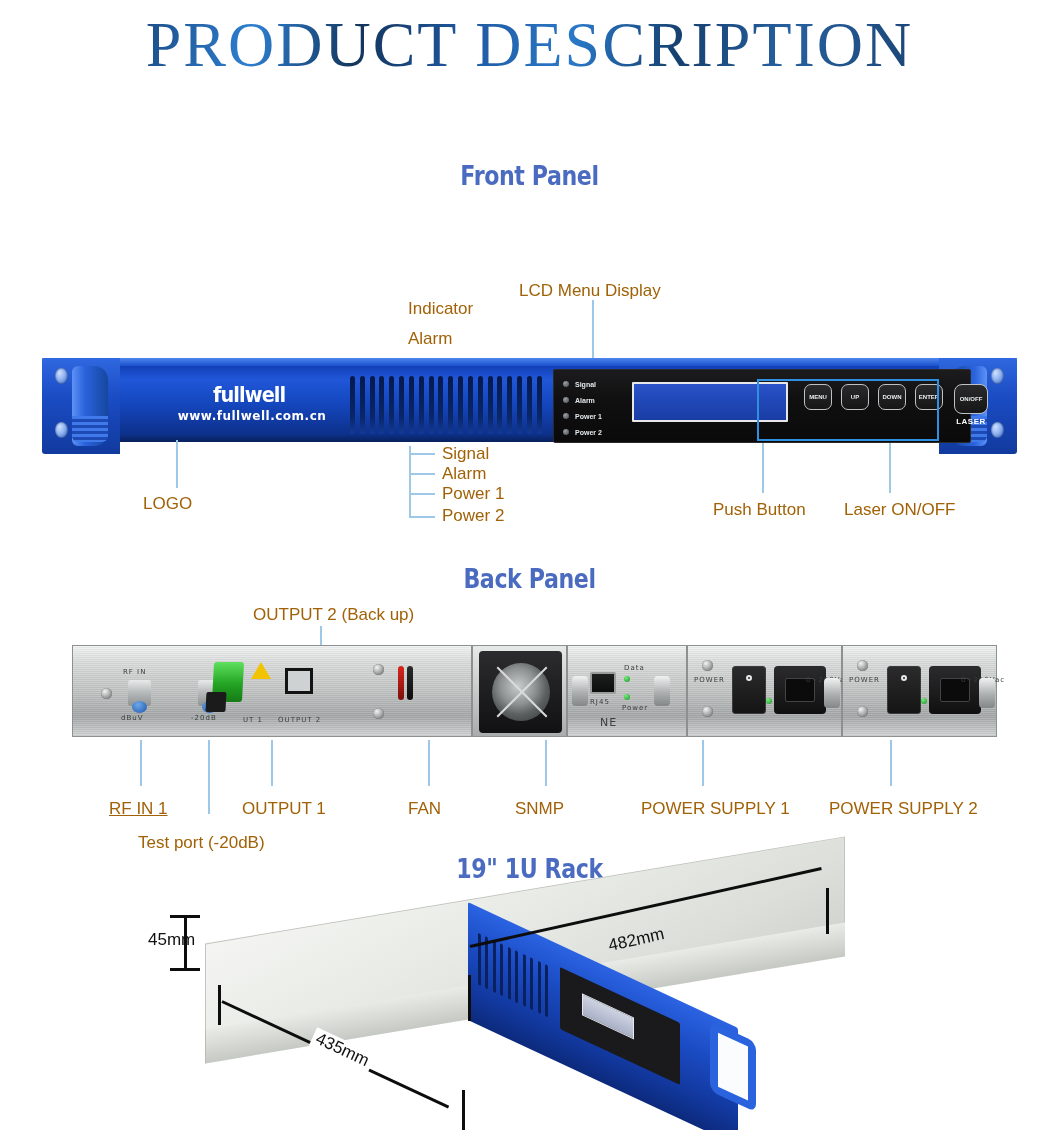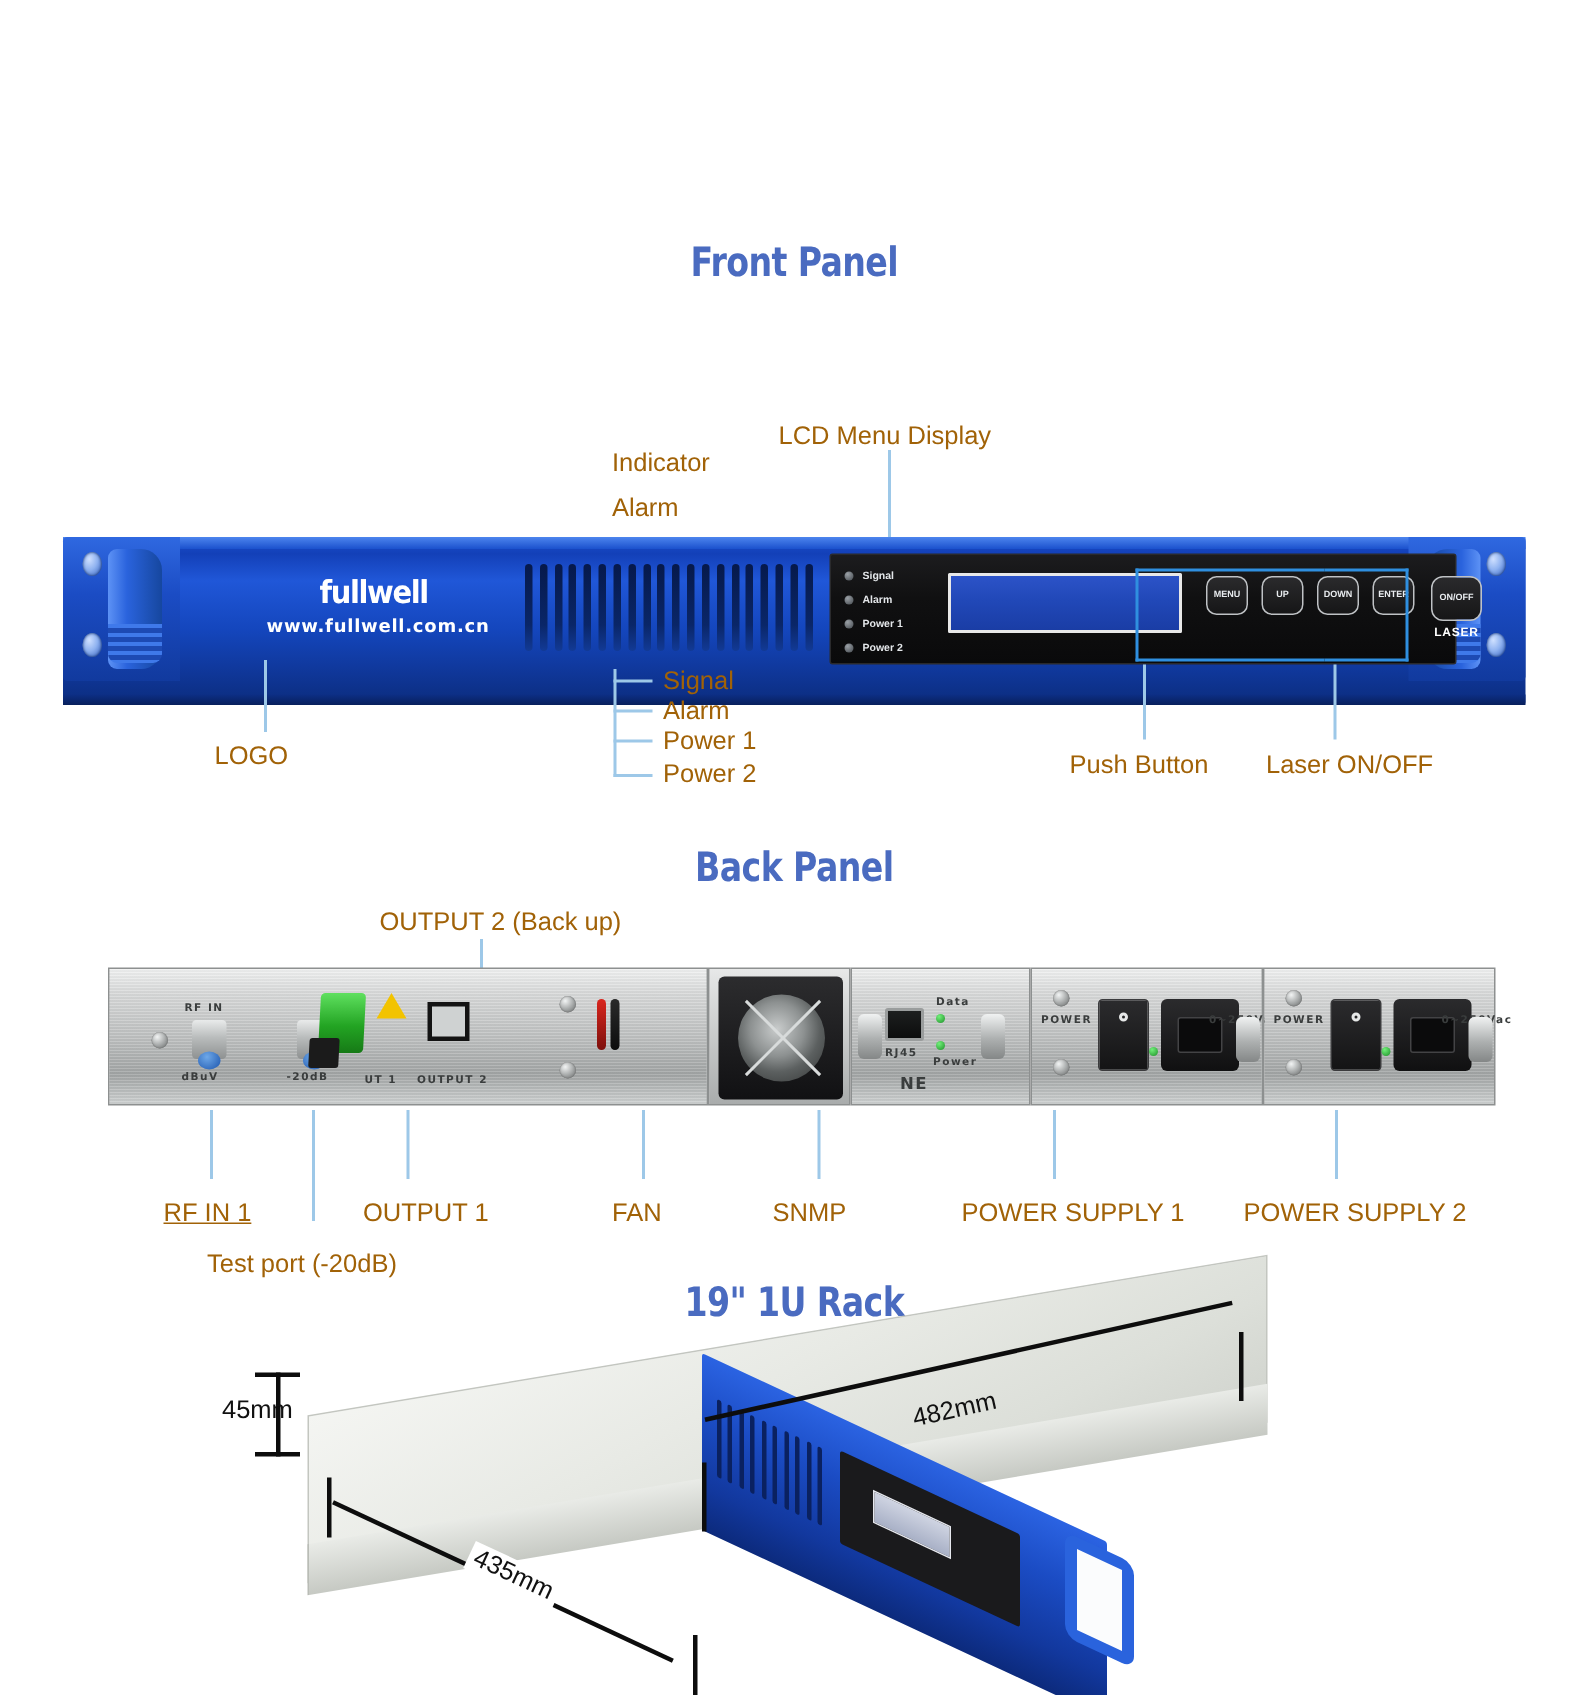--- a/index.html
+++ b/index.html
@@ -53,21 +53,21 @@
   }
   .leader {
     position:absolute;
     background:#9dc8e8;
     width:2px;
   }
   .leader-h { height:2px; width:auto; }
 
   
   #front-device {
-    position:absolute; left:42px; top:358px; width:975px; height:112px;
+    position:absolute; left:42px; top:358px; width:975px; height:84px;
   }
   .chassis {
     position:absolute; left:0; top:0; width:100%; height:100%;
     background:linear-gradient(180deg,#1b4fd0 0%,#1340b8 10%,#2057d8 26%,#1446bd 55%,#0f3697 82%,#0b2c7d 100%);
     border-radius:2px;
   }
   .chassis-top-edge {
     position:absolute; left:0; top:0; width:100%; height:8px;
     background:linear-gradient(180deg,#4d85ee,#1b51cd);
   }
@@ -179,21 +179,21 @@
     background:repeating-linear-gradient(180deg, rgba(255,255,255,.35) 0 1px, rgba(120,125,125,.12) 1px 2px);
     opacity:.5;
   }
   #bp-main { left:0; width:400px; }
   #bp-fanbay { left:400px; width:95px; background:linear-gradient(180deg,#e7e8e8,#a9acac); }
   #bp-snmp { left:495px; width:120px; }
   #bp-psu1 { left:615px; width:155px; }
   #bp-psu2 { left:770px; width:155px; }
 
   .silk { position:absolute; font-family:"DejaVu Sans", sans-serif; font-size:7px;
-    font-weight:700; color:#3a3d3d; letter-spacing:1px; }
+    font-weight:400; color:#3a3d3d; letter-spacing:1px; }
   .fconn {
     position:absolute; width:23px; height:26px;
     background:linear-gradient(180deg,#e9ebeb 0%,#b9bcbc 45%,#8e9191 100%);
     border-radius:3px;
   }
   .fconn:after {
     content:""; position:absolute; left:4px; bottom:-7px;
     width:15px; height:12px; border-radius:50%;
     background:radial-gradient(circle at 40% 30%, #6ea8e8, #1c55ad);
   }
@@ -307,20 +307,21 @@
   .dim-text {
     position:absolute; font-family:"Liberation Sans", sans-serif;
     font-size:17px; color:#111; white-space:nowrap;
   }
 </style>
 </head>
 <body>
 
 <div class="page">
 
+  <div id="main-title">PRODUCT DESCRIPTION</div>
 
   <div class="section-heading" id="front-panel-heading">Front Panel</div>
 
   <div class="callout" style="left:408px; top:299px;">Indicator</div>
   <div class="callout" style="left:408px; top:329px;">Alarm</div>
   <div class="callout" style="left:519px; top:281px;">LCD Menu Display</div>
   <div class="leader" style="left:592px; top:300px; height:58px;"></div>
 
   <div id="front-device">
     <div class="chassis"></div>

